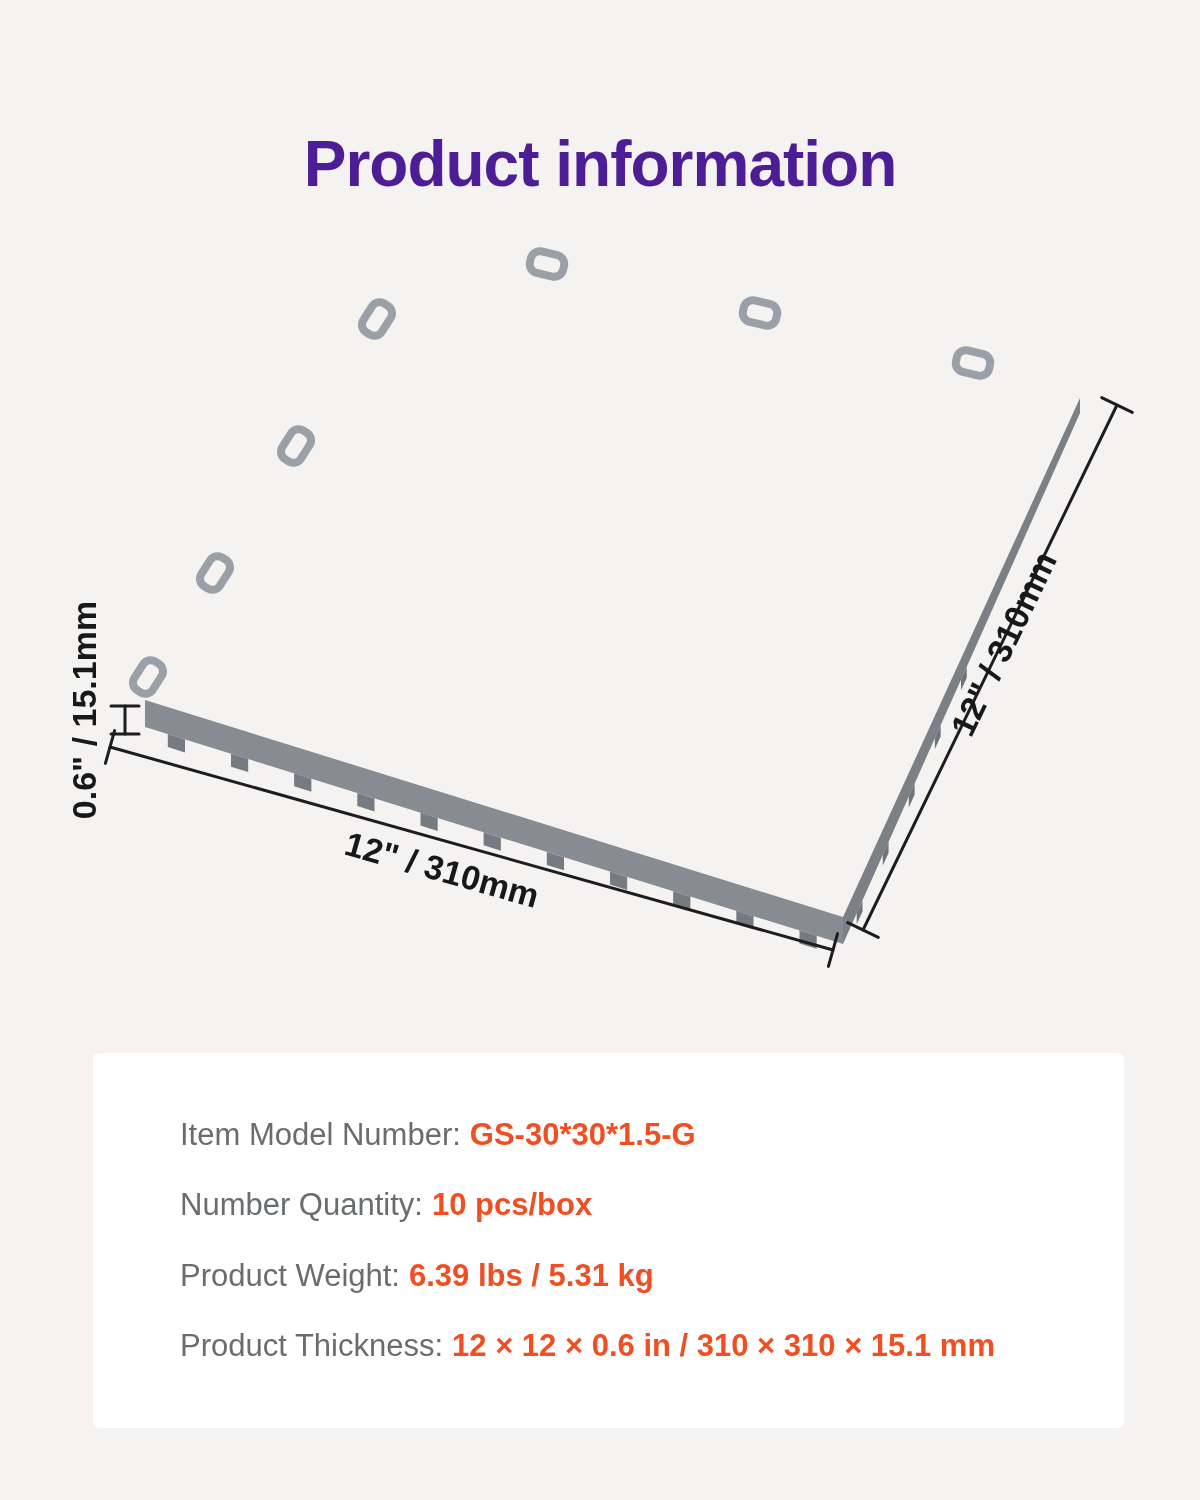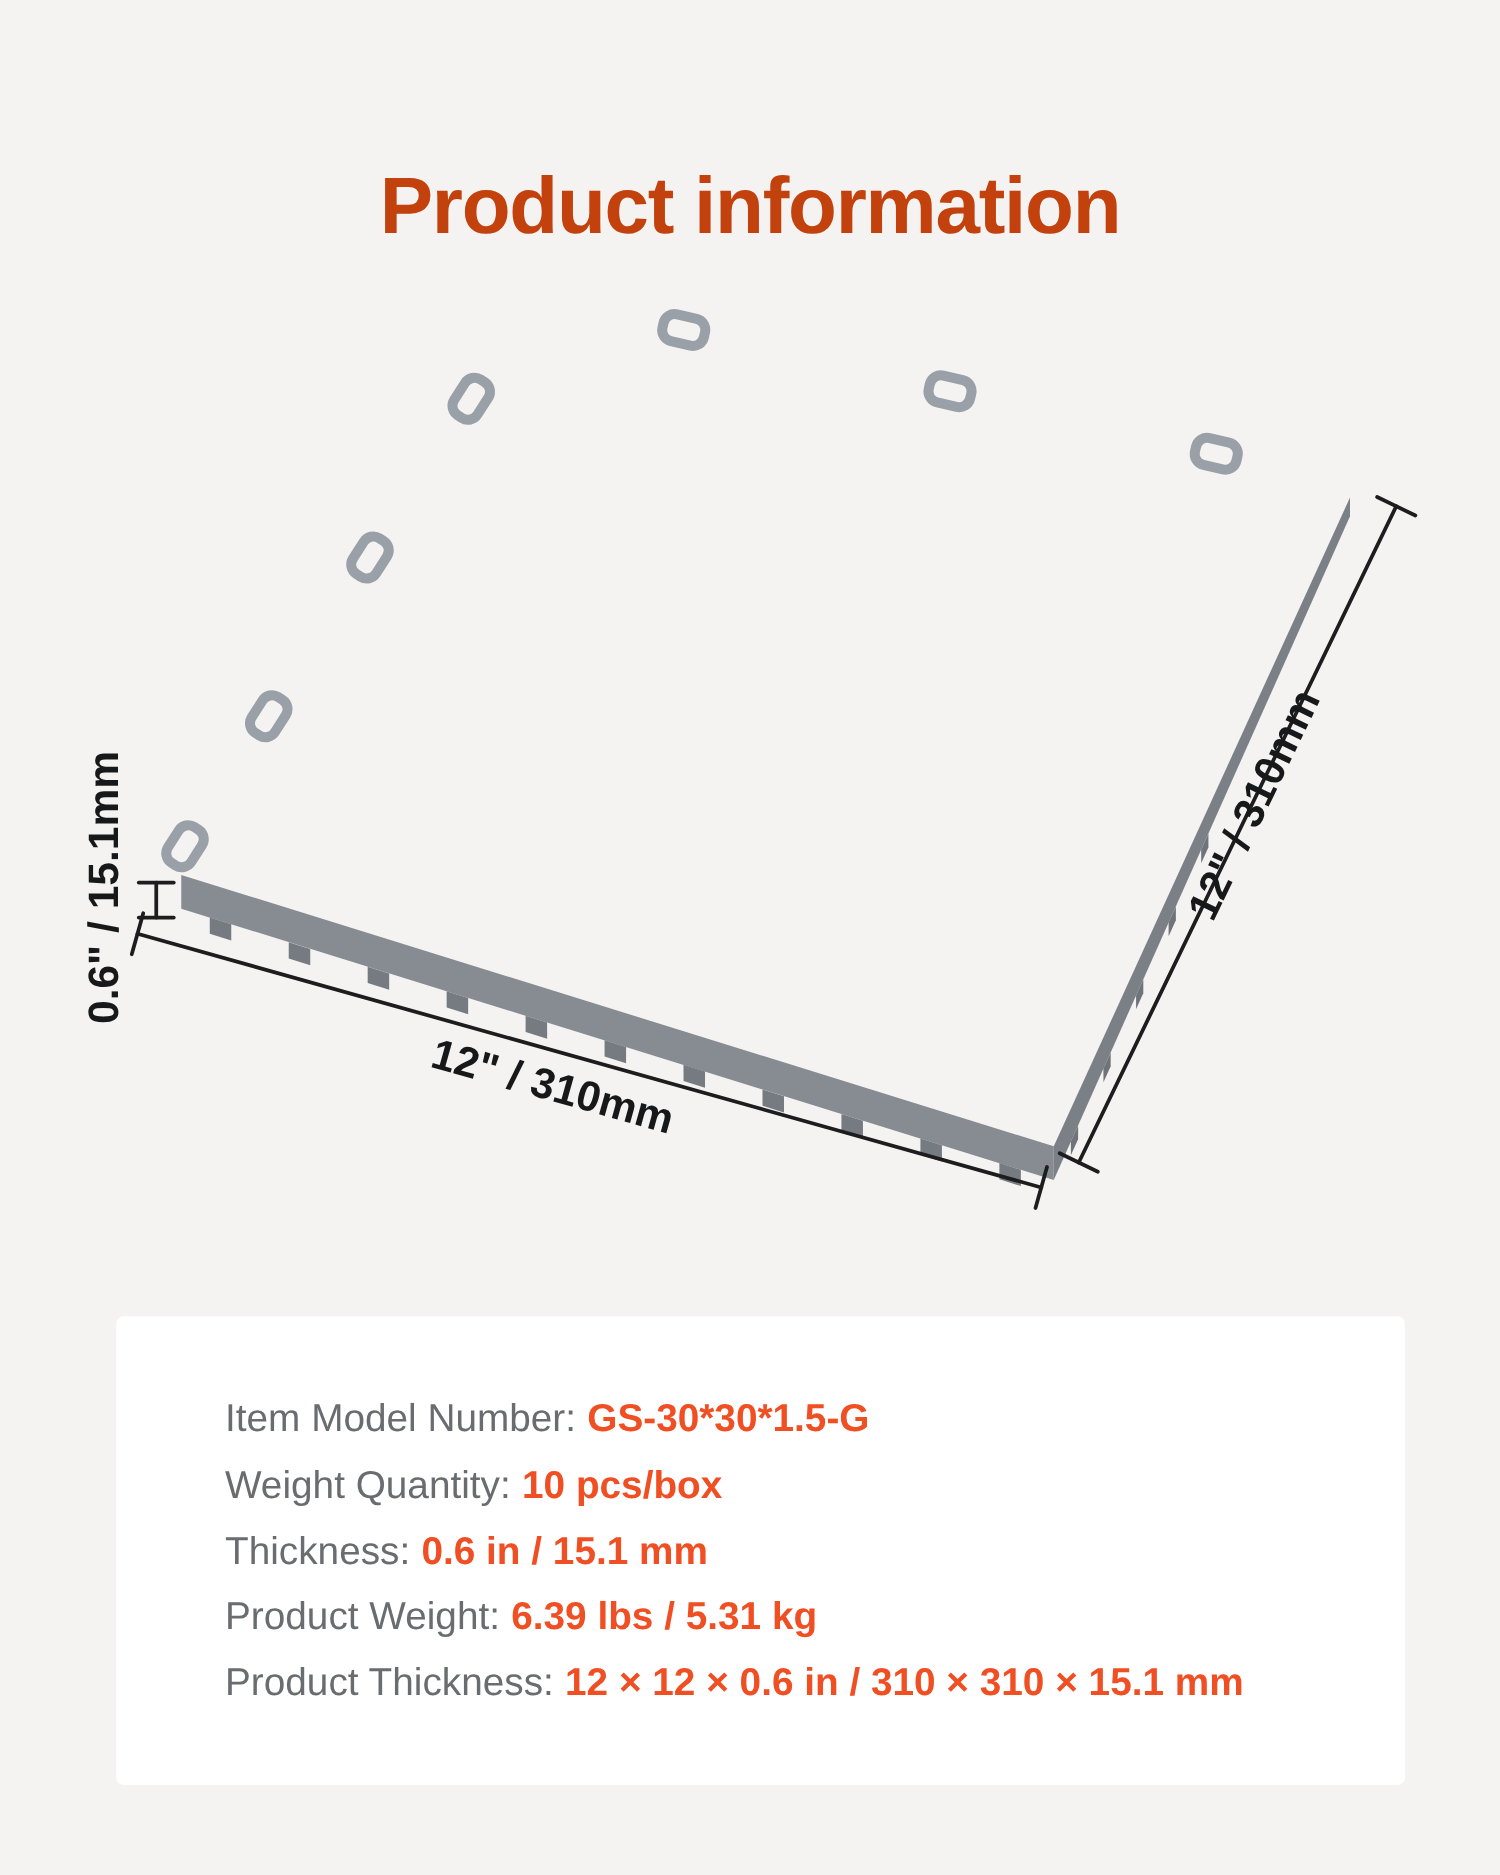--- a/index.html
+++ b/index.html
@@ -11,21 +11,21 @@
   .layer { position:absolute; left:0; top:0; pointer-events:none; }
   #decor-svg { z-index:1; }
   #tile3d {
     position:absolute; left:0; top:0; width:620px; height:620px;
     transform-origin:0 0; z-index:2; pointer-events:none;
   }
   #dims-svg { z-index:3; }
   .page-title {
     position:absolute; top:84px; left:0; width:1200px; text-align:center;
     font-size:64px; font-weight:800; letter-spacing:-1px;
-    color:#c2410c; z-index:5;
+    color:#4c1d95; z-index:5;
   }
   .dim-label {
     position:absolute; z-index:4; white-space:nowrap;
     font-size:34px; font-weight:600; color:#17181a;
     transform:translate(-50%,-50%) rotate(var(--rot));
   }
   #dim-label-bottom { left:442px; top:870px; --rot:15.7deg; }
   #dim-label-right  { left:1004px; top:644px; --rot:-64.3deg; }
   #dim-label-thickness { left:84px; top:710px; --rot:-90deg; }
   .spec-card {
@@ -207,24 +207,21 @@
 <div class="dim-label" id="dim-label-right">12" / 310mm</div>
 <div class="dim-label" id="dim-label-thickness">0.6" / 15.1mm</div>
 
 <h1 class="page-title">Product information</h1>
 
 <div class="spec-card">
   <div class="spec-row">
     <span>Item Model Number:</span><span class="spec-value">GS-30*30*1.5-G</span>
   </div>
   <div class="spec-row">
-    <span>Weight Quantity:</span><span class="spec-value">10 pcs/box</span>
-  </div>
-  <div class="spec-row">
-    <span>Thickness:</span><span class="spec-value">0.6 in / 15.1 mm</span>
+    <span>Number Quantity:</span><span class="spec-value">10 pcs/box</span>
   </div>
   <div class="spec-row">
     <span>Product Weight:</span><span class="spec-value">6.39 lbs / 5.31 kg</span>
   </div>
   <div class="spec-row">
     <span>Product Thickness:</span><span class="spec-value">12 × 12 × 0.6 in / 310 × 310 × 15.1 mm</span>
   </div>
 </div>
 
 </body></html>

